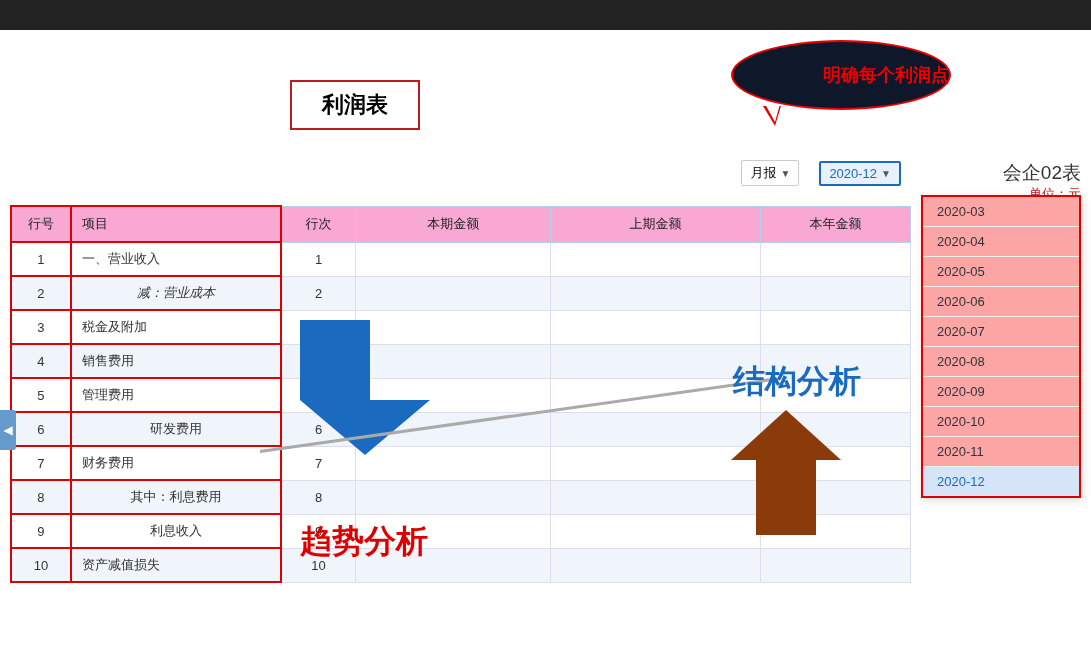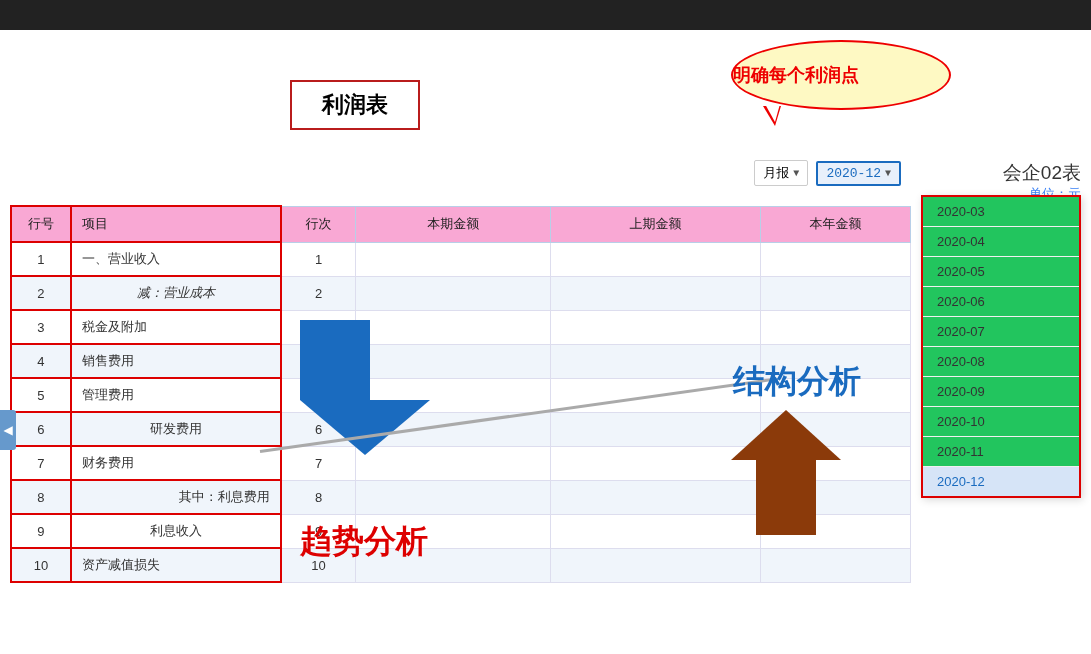--- a/index.html
+++ b/index.html
@@ -38,28 +38,28 @@
       color: #000;
       background: #fff;
       z-index: 10;
     }
 
     
     .speech-bubble {
       position: absolute;
       right: 140px;
       top: 10px;
-      background: #fef9c3;
+      background: #0f172a;
       border: 2.5px solid #e00;
       border-radius: 50%;
       width: 220px;
       height: 70px;
       display: flex;
       align-items: center;
-      justify-content: flex-start;
+      justify-content: flex-end;
       z-index: 10;
     }
     .speech-bubble::after {
       content: '';
       position: absolute;
       bottom: -18px;
       left: 30px;
       width: 0;
       height: 0;
       border-left: 12px solid transparent;
@@ -84,39 +84,38 @@
       font-weight: bold;
     }
 
     
     .toolbar {
       position: absolute;
       top: 130px;
       right: 190px;
       display: flex;
       align-items: center;
-      gap: 8px;
+      gap: 20px;
       z-index: 5;
-      font-family: Liberation Mono, monospace;
     }
 
     .company-label {
       position: absolute;
       top: 130px;
       right: 10px;
       font-size: 19px;
       color: #333;
     }
 
     .unit-label {
       position: absolute;
       top: 155px;
       right: 10px;
       font-size: 13px;
-      color: #3b82f6;
+      color: #b91c1c;
     }
 
     .select-box {
       border: 1px solid #ccc;
       padding: 3px 8px;
       font-size: 13px;
       border-radius: 2px;
       background: #fff;
       cursor: pointer;
       display: flex;
@@ -134,21 +133,21 @@
       font-size: 10px;
       color: #555;
     }
 
     
     .dropdown {
       position: absolute;
       top: 165px;
       right: 10px;
       width: 160px;
-      background: #22c55e;
+      background: #fca5a5;
       border: 2px solid #d00;
       z-index: 100;
       box-shadow: 2px 2px 8px rgba(0,0,0,0.15);
     }
 
     .dropdown-item {
       padding: 7px 14px;
       font-size: 13px;
       color: #333;
       cursor: pointer;
@@ -413,21 +412,21 @@
           <tr>
             <td class="col-hao left-section">7</td>
             <td class="col-xiangmu left-section" style="text-align: left;">财务费用</td>
             <td class="col-hangci">7</td>
             <td class="col-bq"></td>
             <td class="col-sq"></td>
             <td class="col-bn"></td>
           </tr>
           <tr>
             <td class="col-hao left-section">8</td>
-            <td class="col-xiangmu left-section" style="text-align: right; margin-left: 32px;">其中：利息费用</td>
+            <td class="col-xiangmu left-section" style="text-align: center; margin-left: 32px;">其中：利息费用</td>
             <td class="col-hangci">8</td>
             <td class="col-bq"></td>
             <td class="col-sq"></td>
             <td class="col-bn"></td>
           </tr>
           <tr>
             <td class="col-hao left-section">9</td>
             <td class="col-xiangmu left-section" style="text-align: center;">利息收入</td>
             <td class="col-hangci">9</td>
             <td class="col-bq"></td>

